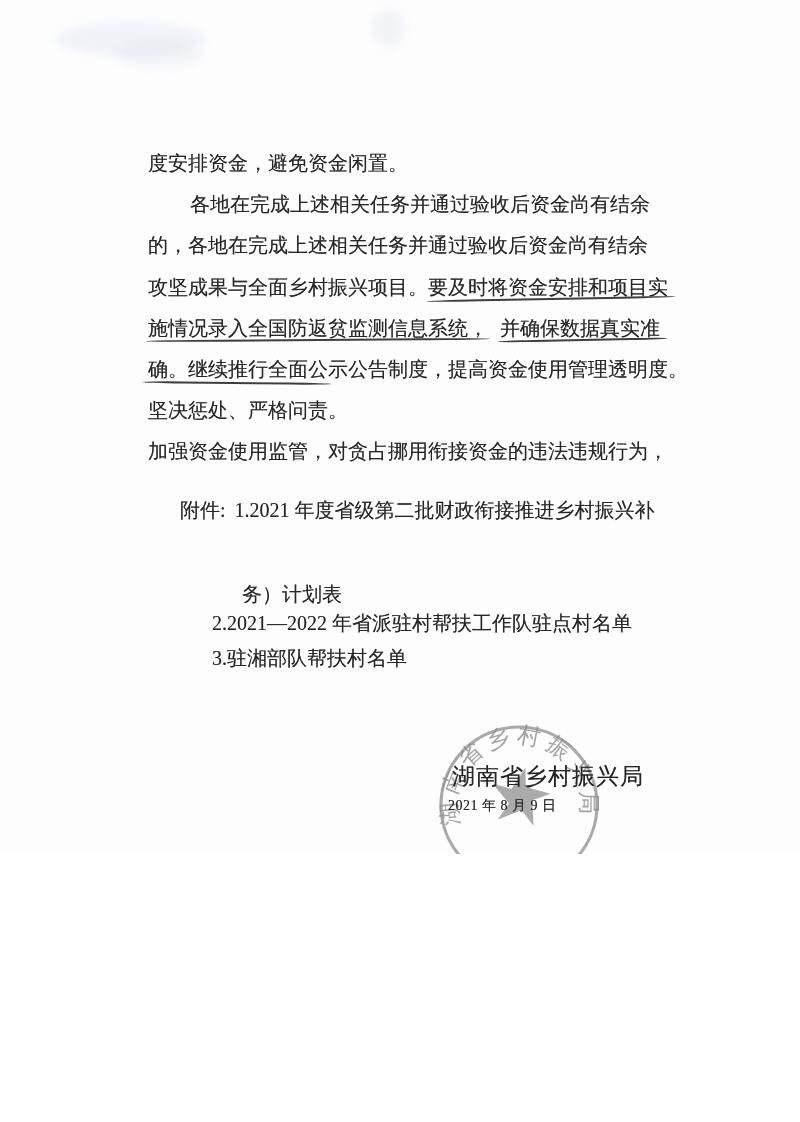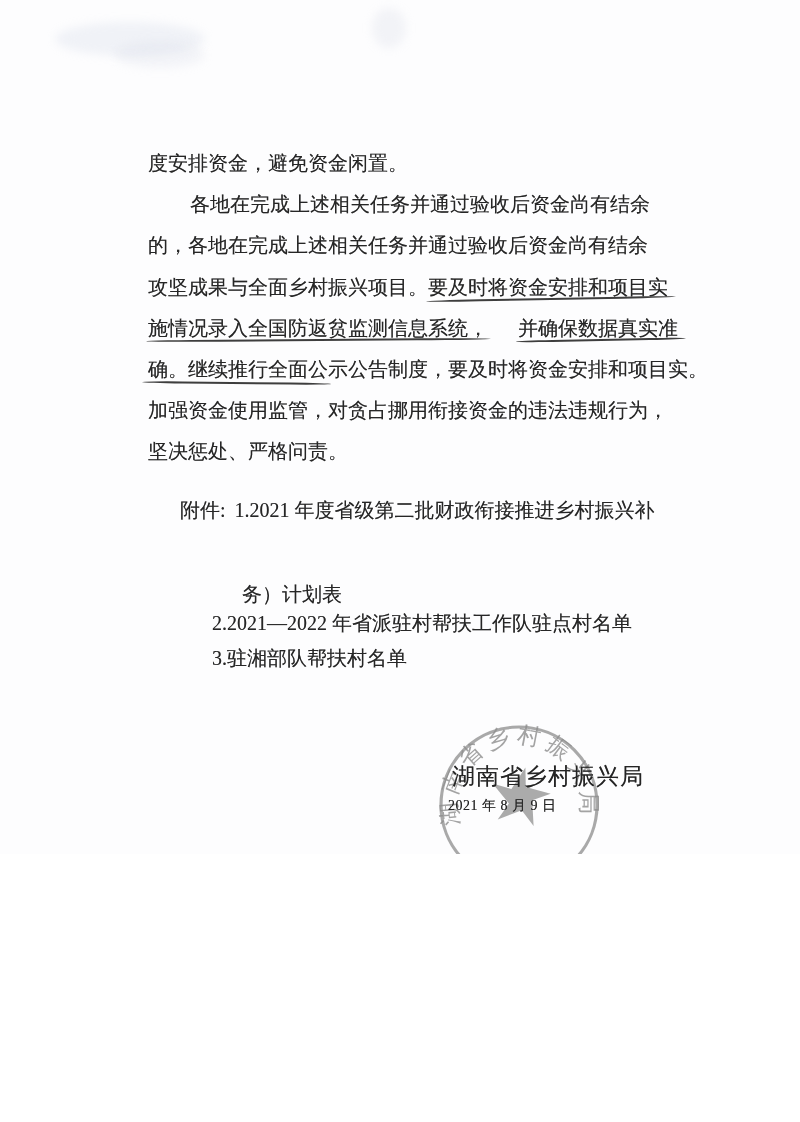--- a/index.html
+++ b/index.html
@@ -32,21 +32,21 @@
 
   
   .ul{position:relative;display:inline-block;line-height:normal;}
   .ul::after{
     content:"";position:absolute;left:-2px;right:-3px;bottom:1px;height:2px;
     background:#3e3e3e;border-radius:60%/140%;
   }
   .ul-rise::after{transform:rotate(-1.1deg);right:-8px;}
   .ul-flat::after{transform:rotate(-0.4deg);}
   .ul-dip::after{transform:rotate(0.6deg);bottom:-1px;left:-6px;}
-  .gapleft{margin-left:30px;}
+  .gapleft{margin-left:12px;}
 
   
   .att-row{
     position:absolute;font-size:20px;line-height:28px;white-space:nowrap;
     text-shadow:0 0 .4px rgba(30,30,30,.45);
     text-align:center;
   }
   .att-label{margin-right:9px;}
 
   
@@ -81,23 +81,23 @@
   <div class="smudge sm-bot2"></div>
   <div class="sm-botline" style="position:absolute;"></div>
   <div class="sm-rightline" style="position:absolute;"></div>
 
   <div class="bodytext">
     <div class="bline">度安排资金，避免资金闲置。</div>
     <div class="bline indent">各地在完成上述相关任务并通过验收后资金尚有结余</div>
     <div class="bline">的，各地在完成上述相关任务并通过验收后资金尚有结余</div>
     <div class="bline"><span>攻坚成果与全面乡村振兴项目。</span><span class="ul ul-rise">要及时将资金安排和项目实</span></div>
     <div class="bline"><span class="ul ul-flat">施情况录入全国防返贫监测信息系统，</span><span class="ul ul-rise gapleft">并确保数据真实准</span></div>
-    <div class="bline"><span class="ul ul-dip">确。继续推行全面公</span><span>示公告制度，要及时将资金安排和项目实。</span></div>
+    <div class="bline"><span class="ul ul-dip">确。继续推行全面公</span><span>示公告制度，提高资金使用管理透明度。</span></div>
+    <div class="bline">坚决惩处、严格问责。</div>
     <div class="bline">加强资金使用监管，对贪占挪用衔接资金的违法违规行为，</div>
-    <div class="bline">坚决惩处、严格问责。</div>
   </div>
 
   <div class="att-row" style="left:180px;top:496px;">
     <span class="att-label">附件:</span><span>1.2021 年度省级第二批财政衔接推进乡村振兴补</span>
   </div>
   <div class="att-row" style="left:242px;top:580px;">务）计划表</div>
   <div class="att-row" style="left:212px;top:609px;">2.2021—2022 年省派驻村帮扶工作队驻点村名单</div>
   <div class="att-row" style="left:212px;top:644px;">3.驻湘部队帮扶村名单</div>
 
   <svg class="seal" viewBox="0 0 204 204" aria-hidden="true">

